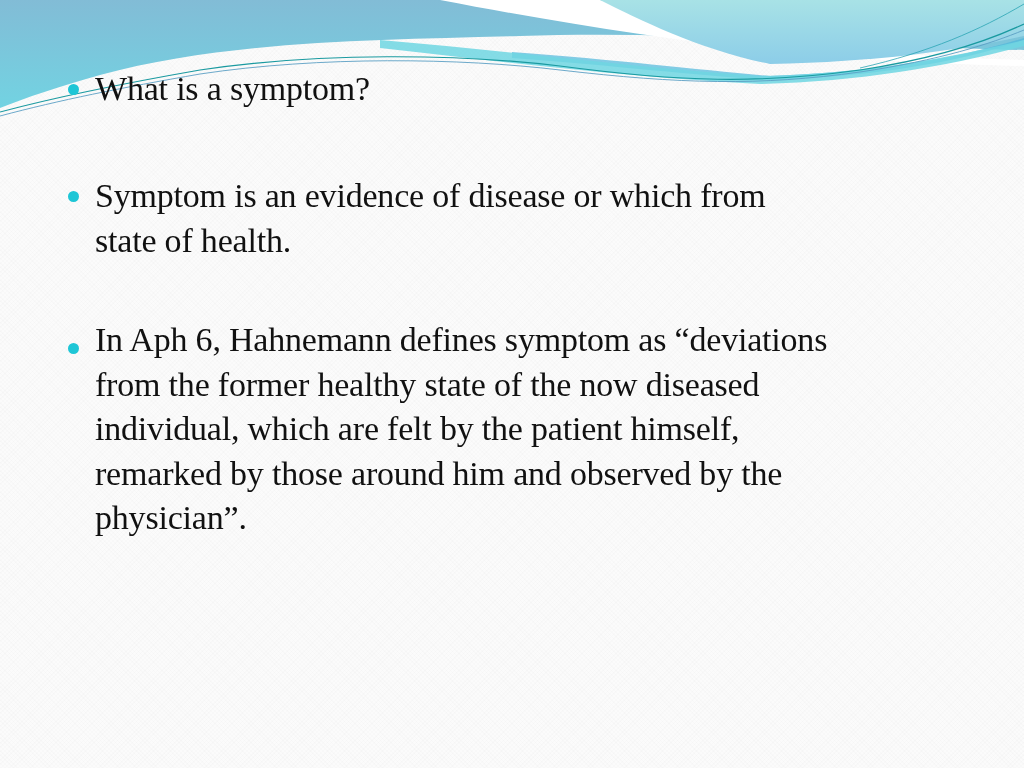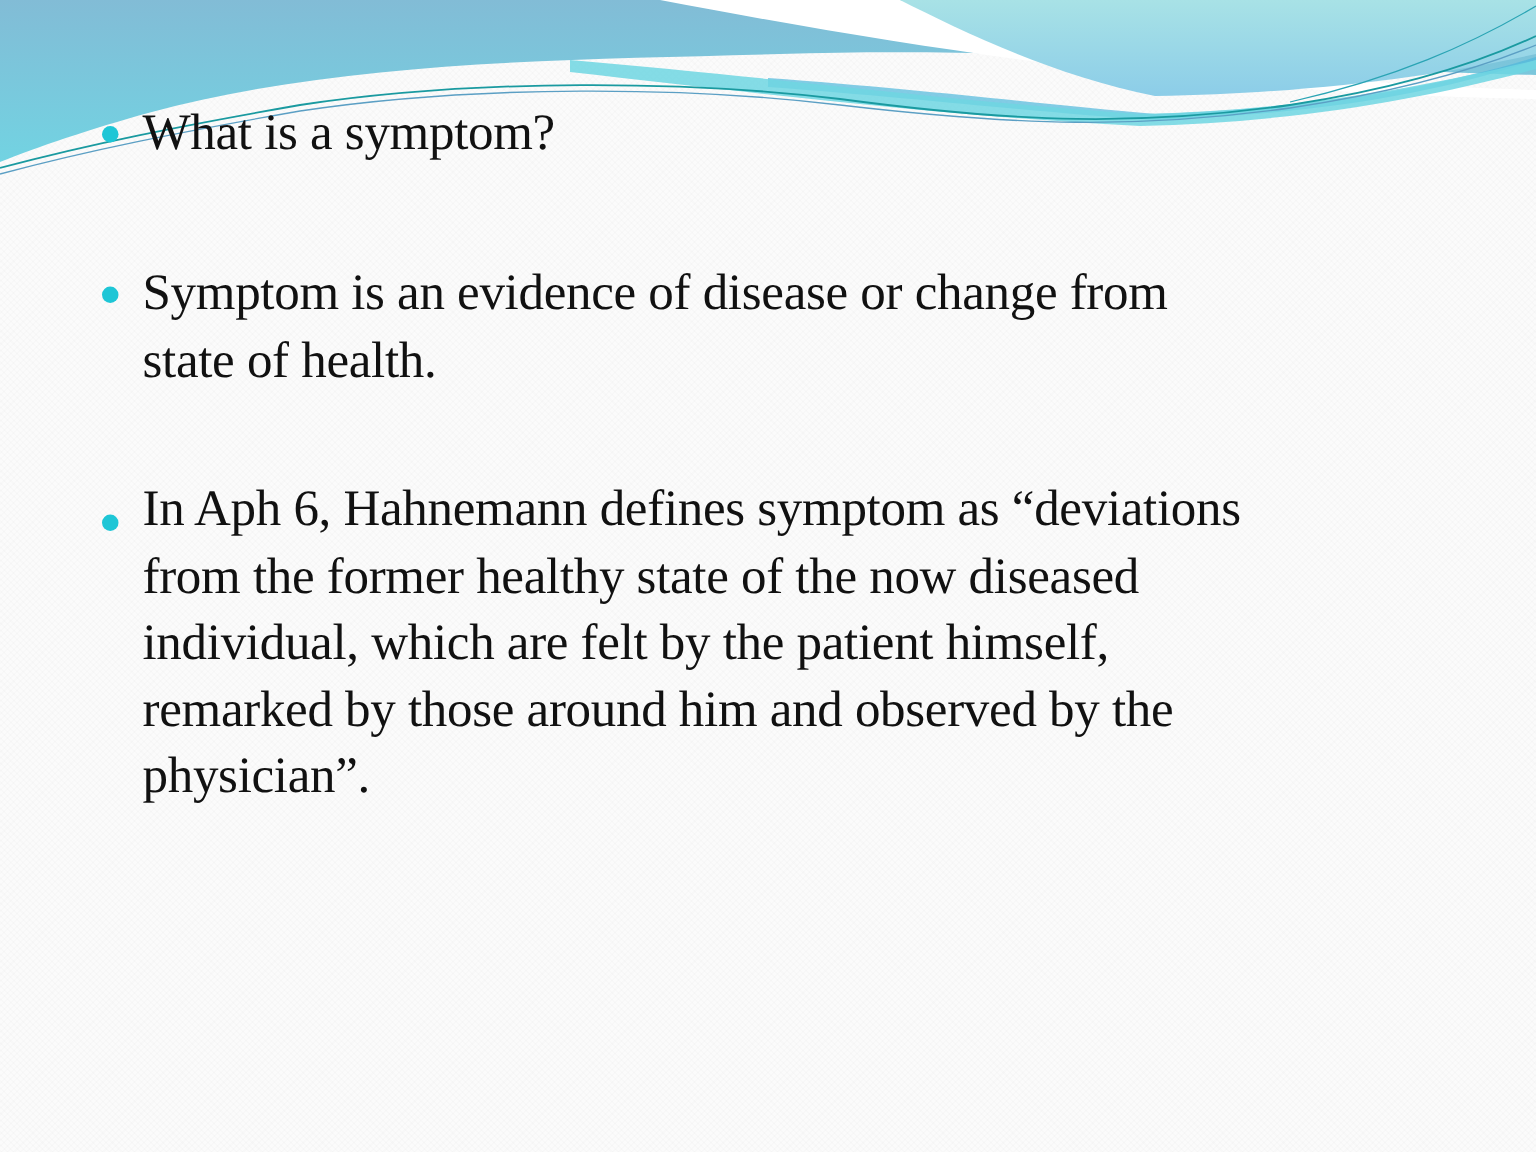--- a/index.html
+++ b/index.html
@@ -93,21 +93,21 @@
 </svg>
 
 <div class="slide-content">
   <div class="bullet" style="top:0;">
     <span class="bullet-dot" style="top:84px;"></span>
     <div class="bullet-text" style="top:67px;">What is a symptom?</div>
   </div>
 
   <div class="bullet" style="top:0;">
     <span class="bullet-dot" style="top:191px;"></span>
-    <div class="bullet-text" style="top:174px;">Symptom is an evidence of disease or change from
+    <div class="bullet-text" style="top:174px;">Symptom is an evidence of disease or which from
 state of health.</div>
   </div>
 
   <div class="bullet" style="top:0;">
     <span class="bullet-dot" style="top:343px;"></span>
     <div class="bullet-text" style="top:318px;">In Aph 6, Hahnemann defines symptom as “deviations
 from the former healthy state of the now diseased
 individual, which are felt by the patient himself,
 remarked by those around him and observed by the
 physician”.</div>

